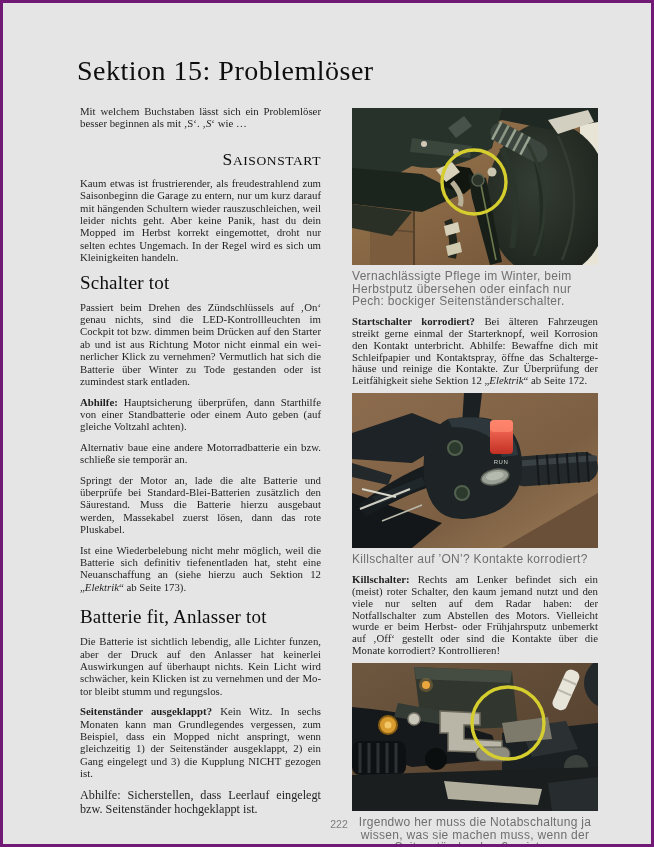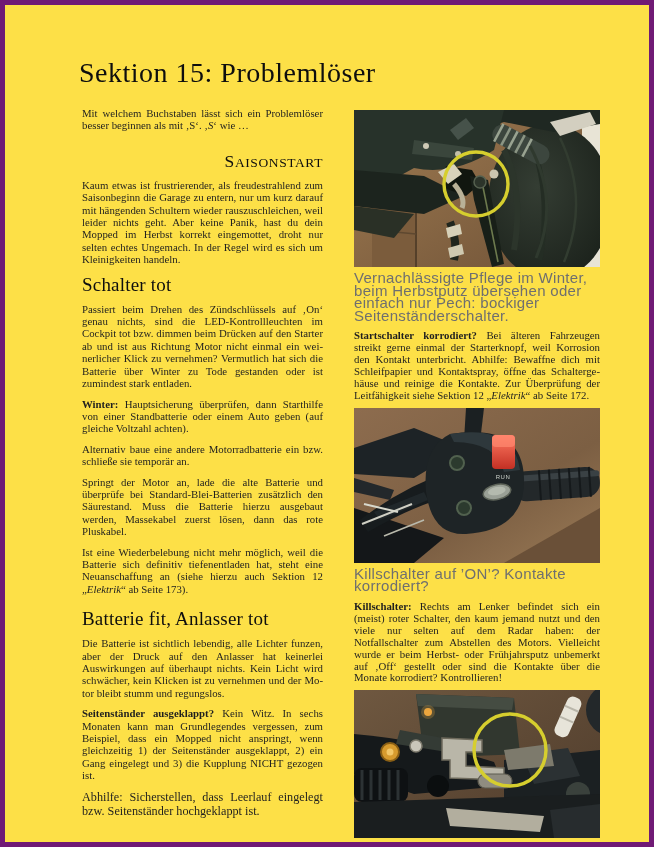--- a/index.html
+++ b/index.html
@@ -1,18 +1,18 @@
 <!DOCTYPE html>
 <html lang="de"><head>
 <meta charset="utf-8">
 <style>
   html,body{margin:0;padding:0;background:#ffffff;}
   .page{
-    position:relative;width:654px;height:847px;background:#fde047;
-    border:5px solid #701a75;box-sizing:border-box;overflow:hidden;
+    position:relative;width:654px;height:847px;background:#e5e5e5;
+    border:3px solid #701a75;box-sizing:border-box;overflow:hidden;
     font-family:"Liberation Sans",sans-serif;color:#1c1c1c;
   }
   .title{
     position:absolute;left:74px;top:52px;width:480px;
     font-family:"Liberation Serif",serif;font-weight:400;
     font-size:28px;letter-spacing:0.5px;color:#0e0e0e;margin:0;
   }
   .col-left{position:absolute;left:77px;top:102px;width:241px;}
   .col-right{position:absolute;left:349px;top:105px;width:246px;}
   .body-text{
@@ -30,21 +30,21 @@
   h2.smallcaps-head{
     font-family:"Liberation Serif",serif;font-weight:400;color:#0e0e0e;
     margin:14px 0 6px 0;letter-spacing:0.6px;text-align:right;
   }
   .sc-first{font-size:17.5px;}
   .sc-rest{font-size:13.5px;}
   .abhilfe-large{font-size:12.2px;line-height:14.6px;}
   figure{margin:0;padding:0;}
   .photo{display:block;width:246px;}
   .ph-caption{
-    font-size:15px;line-height:12.6px;color:#6f6f6f;
+    font-size:12px;line-height:12.6px;color:#6f6f6f;
     letter-spacing:0.3px;margin:5px 0 0 0;text-align:left;
   }
   .ph-caption.centered{text-align:center;}
   .fig2{margin-top:5px;}
   .fig3{margin-top:5px;}
   .page-num{
     position:absolute;left:77px;top:815px;width:518px;text-align:center;
     font-size:10.5px;color:#7d7d7d;
   }
 </style>
@@ -56,21 +56,21 @@
   <h1 class="title">Sektion 15: Problemlöser</h1>
 
   <div class="col-left">
     <p class="body-text intro"><span>Mit welchem Buchstaben lässt sich ein Problemlöser besser beginnen als mit ‚S‘. ‚</span><span class="ital">S</span><span>‘ wie …</span></p>
 
     <h2 class="smallcaps-head"><span class="sc-first">S</span><span class="sc-rest">AISONSTART</span></h2>
     <p class="body-text">Kaum etwas ist frustrierender, als freudestrahlend zum Saisonbeginn die Garage zu entern, nur um kurz darauf mit hängenden Schultern wieder rauszuschleichen, weil leider nichts geht. Aber keine Panik, hast du dein Mopped im Herbst korrekt eingemottet, droht nur selten echtes Ungemach. In der Regel wird es sich um Kleinigkeiten handeln.</p>
 
     <h2 class="serif-head">Schalter tot</h2>
     <p class="body-text">Passiert beim Drehen des Zündschlüssels auf ‚On‘ genau nichts, sind die LED-Kontrollleuchten im Cockpit tot bzw. dimmen beim Drücken auf den Starter ab und ist aus Richtung Motor nicht einmal ein wei­nerlicher Klick zu vernehmen? Vermutlich hat sich die Batterie über Winter zu Tode gestanden oder ist zumindest stark entladen.</p>
-    <p class="body-text"><span class="lead">Winter:</span><span> Hauptsicherung überprüfen, dann Starthilfe von einer Stand­batterie oder einem Auto geben (auf gleiche Voltzahl achten).</span></p>
+    <p class="body-text"><span class="lead">Abhilfe:</span><span> Hauptsicherung überprüfen, dann Starthilfe von einer Stand­batterie oder einem Auto geben (auf gleiche Voltzahl achten).</span></p>
     <p class="body-text">Alternativ baue eine andere Motorradbatterie ein bzw. schließe sie temporär an.</p>
     <p class="body-text">Springt der Motor an, lade die alte Batterie und überprüfe bei Stan­dard-Blei-Batterien zusätzlich den Säurestand. Muss die Batterie hierzu ausgebaut werden, Massekabel zuerst lösen, dann das rote Pluskabel.</p>
     <p class="body-text"><span>Ist eine Wiederbelebung nicht mehr möglich, weil die Batterie sich de­finitiv tiefenentladen hat, steht eine Neuanschaffung an (siehe hierzu auch Sektion 12 „</span><span class="ital">Elektrik</span><span>“ ab Seite 173).</span></p>
 
     <h2 class="serif-head" style="margin-top:13px;">Batterie fit, Anlasser tot</h2>
     <p class="body-text">Die Batterie ist sichtlich lebendig, alle Lichter funzen, aber der Druck auf den Anlasser hat keinerlei Auswirkungen auf überhaupt nichts. Kein Licht wird schwächer, kein Klicken ist zu vernehmen und der Mo­tor bleibt stumm und regungslos.</p>
     <p class="body-text"><span class="lead">Seitenständer ausgeklappt?</span><span> Kein Witz. In sechs Monaten kann man Grundlegendes vergessen, zum Beispiel, dass ein Mopped nicht an­springt, wenn gleichzeitig 1) der Seitenständer ausgeklappt, 2) ein Gang eingelegt und 3) die Kupplung NICHT gezogen ist.</span></p>
     <p class="body-text abhilfe-large">Abhilfe: Sicherstellen, dass Leerlauf eingelegt bzw. Seitenstän­der hochgeklappt ist.</p>
 
   </div>
@@ -255,13 +255,14 @@
         <path d="M196 120 L246 114 246 148 200 148 Z" fill="#272c2e"></path>
         <circle cx="84" cy="96" r="11" fill="#0b0e0f"></circle>
         <circle cx="258" cy="20" r="26" fill="#23282a"></circle>
 
         <circle cx="156" cy="60" r="36" fill="none" stroke-width="3.4" stroke="#d6ce2e"></circle>
       </svg>
       <figcaption class="ph-caption centered"><span>Irgendwo her muss die Notabschaltung ja wissen, was sie ma­chen muss, wenn der Seitenständer draußen ist …</span></figcaption>
     </figure>
   </div>
 
+  <div class="page-num">222</div>
 </div>
 
 </body></html>

